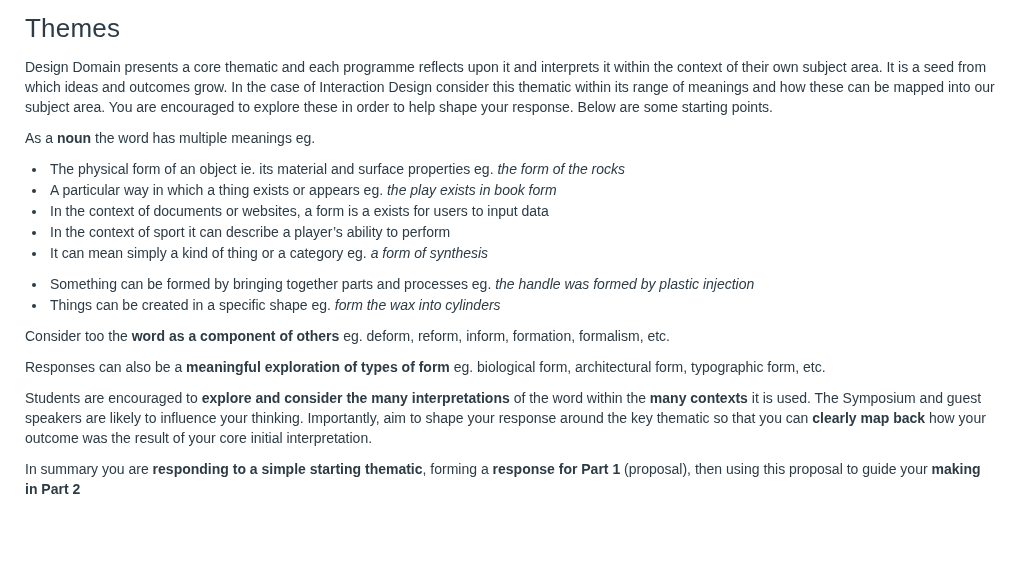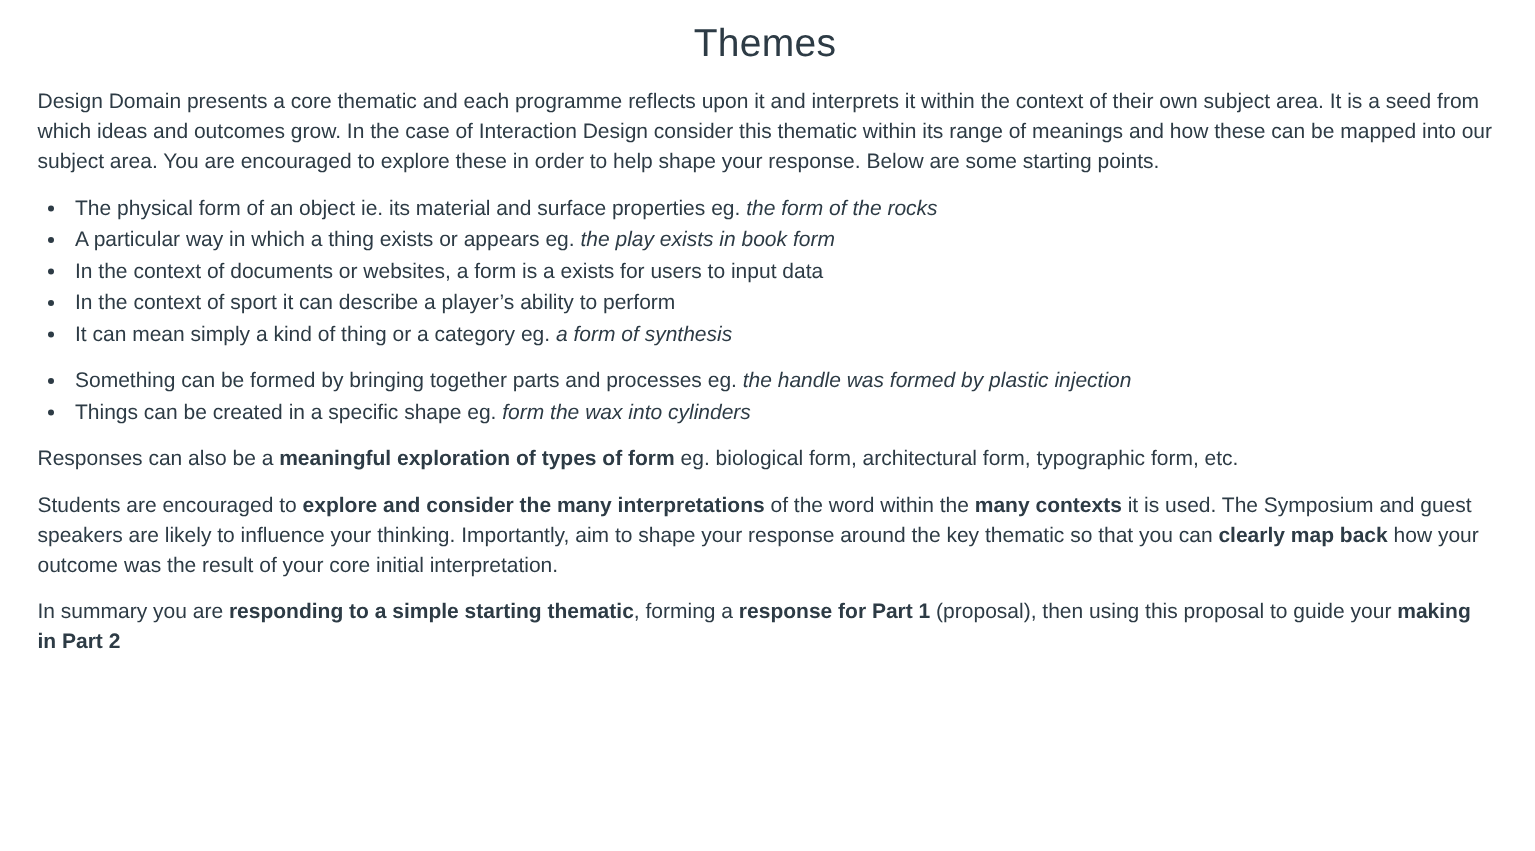--- a/index.html
+++ b/index.html
@@ -25,21 +25,20 @@
     background: var(--bg);
     padding: 12px 28px 16px 25px;
   }
   h1.page-title {
     font-size: 26px;
     font-weight: 400;
     color: var(--text);
     margin: 0 0 12px 0;
     line-height: 1.25;
     letter-spacing: 0.2px;
-    text-align: center;
   }
   .article p {
     margin: 11px 0;
   }
   .article ul {
     margin: 11px 0;
     padding-left: 22px;
   }
   .article li {
     margin: 0 0 1px 0;
@@ -62,28 +61,30 @@
   }
   .ext-icon svg { display: inline-block; }
 </style>
 </head>
 <body>
 
 <div class="page">
   <h1 class="page-title">Themes</h1>
   <div class="article" id="article">
       <p><span>Design Domain presents a core thematic and each programme reflects upon it and interprets it within the context of their own subject area. It is a seed from which ideas and outcomes grow. In the case of Interaction Design consider this thematic within its range of meanings and how these can be mapped into our subject area. You are encouraged to explore these in order to help shape your response. Below are some starting points.</span></p>
+      <p><span>As a </span><span class="bold">noun</span><span> the word has multiple meanings eg.</span></p>
       <ul>
         <li><span>The physical form of an object ie. its material and surface properties eg. </span><span class="italic">the form of the rocks</span></li>
         <li><span>A particular way in which a thing exists or appears eg. </span><span class="italic">the play exists in book form</span></li>
         <li><span>In the context of documents or websites, a form is a exists for users to input data</span></li>
         <li><span>In the context of sport it can describe a player’s ability to perform</span></li>
         <li><span>It can mean simply a kind of thing or a category eg. </span><span class="italic">a form of synthesis</span></li>
       </ul>
       <ul>
         <li><span>Something can be formed by bringing together parts and processes eg. </span><span class="italic">the handle was formed by plastic injection</span></li>
         <li><span>Things can be created in a specific shape eg. </span><span class="italic">form the wax into cylinders</span></li>
       </ul>
+      <p><span>Consider too the </span><span class="bold">word as a component of others</span><span> eg. deform, reform, inform, formation, formalism, etc.</span></p>
       <p><span>Responses can also be a </span><span class="bold">meaningful exploration of types of form</span><span> eg. biological form, architectural form, typographic form, etc.</span></p>
       <p><span>Students are encouraged to </span><span class="bold">explore and consider the many interpretations</span><span> of the word within the </span><span class="bold">many contexts</span><span> it is used. The Symposium and guest speakers are likely to influence your thinking. Importantly, aim to shape your response around the key thematic so that you can </span><span class="bold">clearly map back</span><span> how your outcome was the result of your core initial interpretation.</span></p>
       <p><span>In summary you are </span><span class="bold">responding to a simple starting thematic</span><span>, forming a </span><span class="bold">response for Part 1</span><span> (proposal), then using this proposal to guide your </span><span class="bold">making in Part 2</span></p>
     </div>
 </div>
 
 </body></html>

